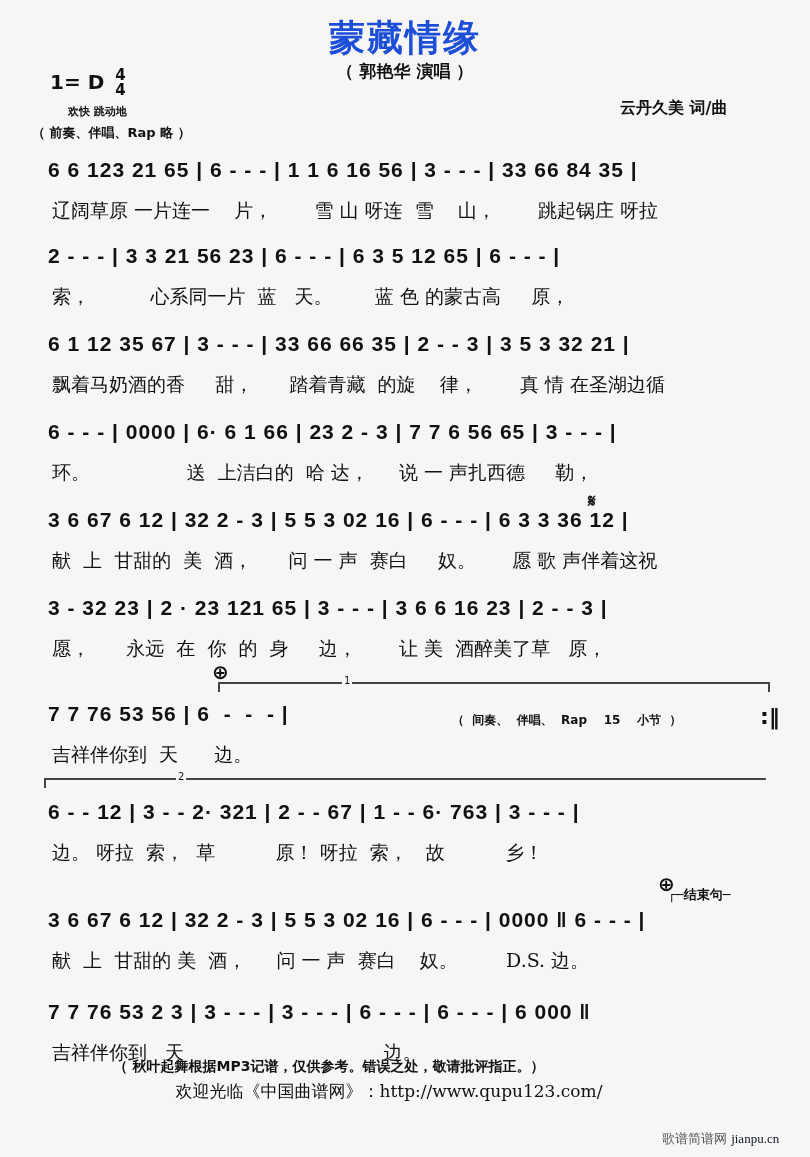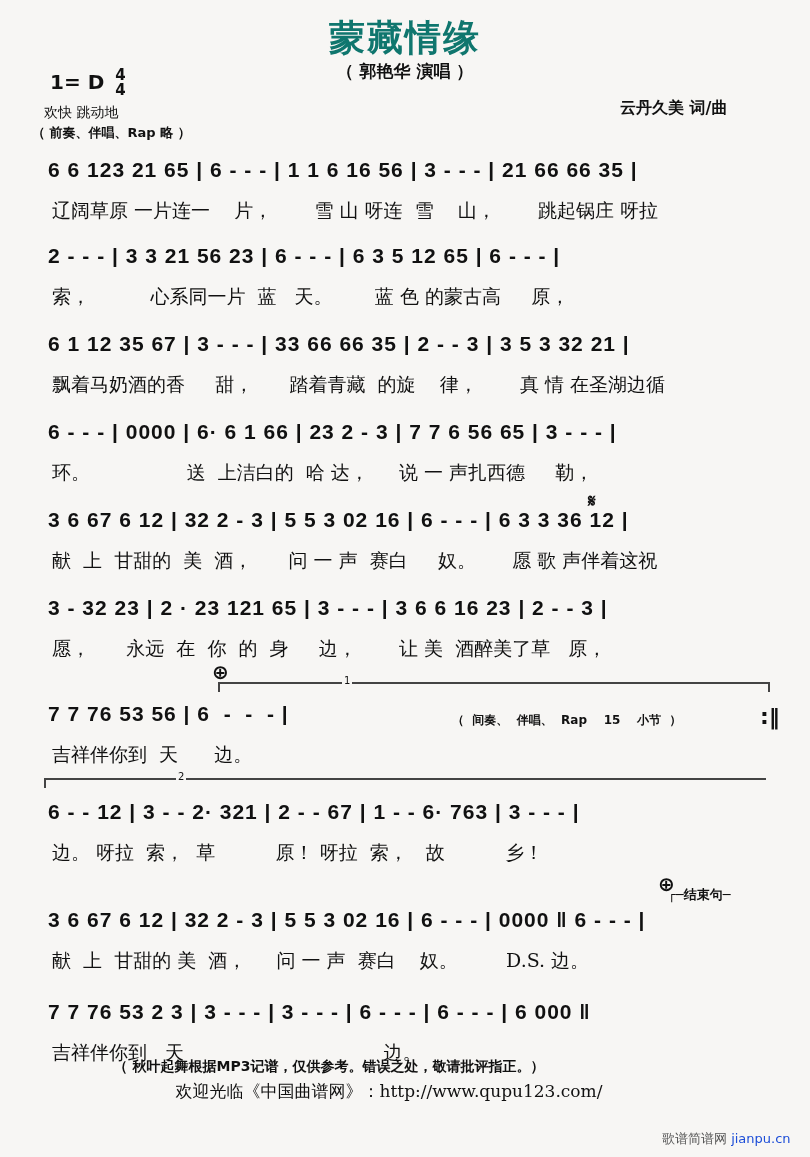--- a/index.html
+++ b/index.html
@@ -2,61 +2,61 @@
 <html><head>
 <meta charset="utf-8">
 <style>
   html, body { margin:0; padding:0; }
   body {
     width:810px; height:1157px; position:relative; overflow:hidden;
     background:#f7f6f4;
     font-family:"DejaVu Sans", sans-serif; color:#111;
   }
   .abs { position:absolute; }
-  .title { left:0; width:810px; top:14px; text-align:center; font-size:36px; font-weight:bold; color:#0f766e; letter-spacing:2px; }
+  .title { left:0; width:810px; top:14px; text-align:center; font-size:36px; font-weight:bold; color:#1d4ed8; letter-spacing:2px; }
   .key { left:50px; top:68px; font-size:20px; font-weight:bold; }
   .key .frac { display:inline-block; vertical-align:middle; text-align:center; font-size:15px; line-height:15px; margin-left:4px; }
   .singer { left:0; width:810px; top:60px; text-align:center; font-size:17px; font-weight:bold; }
-  .tempo { left:44px; top:104px; font-size:14px; font-weight:normal; }
+  .tempo { left:68px; top:104px; font-size:11px; font-weight:bold; }
   .intro { left:32px; top:124px; font-size:13px; font-weight:bold; }
   .credit { left:620px; top:98px; font-size:16px; font-weight:bold; font-family:"DejaVu Serif", serif; }
 
   .row { position:absolute; left:48px; width:730px; }
   .notes { position:absolute; left:0; top:0; height:28px; white-space:pre; font-size:21px; font-weight:bold; font-family:"Liberation Sans", sans-serif; letter-spacing:1px; }
   .lyrics { position:absolute; left:4px; top:40px; white-space:pre; font-size:19px; font-family:"DejaVu Serif", serif; }
 
   .volta { position:absolute; border-top:2px solid #444; height:8px; border-left:2px solid #444; }
   .volta.right { border-right:2px solid #444; }
   .volta span { position:absolute; top:-9px; font-size:10px; background:#f7f6f4; padding:0 2px; }
   .coda { position:absolute; font-size:20px; font-weight:bold; }
   .note-inter { position:absolute; font-size:12px; font-weight:bold; white-space:pre; }
 
   .footer1 { left:0; width:658px; top:1058px; text-align:center; font-size:14px; font-weight:bold; }
   .footer2 { left:0; width:778px; top:1080px; text-align:center; font-size:17px; font-family:"DejaVu Serif", serif; }
   .watermark { left:662px; top:1130px; font-size:13px; color:#555; }
-  .watermark b { color:#1d4ed8; font-weight:normal; }
+  .watermark b { color:#0f172a; font-weight:normal;font-family:Liberation Serif, serif; }
 </style>
 </head>
 <body>
 
 <div class="abs title">蒙藏情缘</div>
 <div class="abs key">
   <span>1= D</span>
   <span class="frac">
     <span>4</span><br>
     <span>4</span>
   </span>
 </div>
 <div class="abs singer">（ 郭艳华 演唱 ）</div>
 <div class="abs tempo">欢快 跳动地</div>
 <div class="abs intro">（ 前奏、伴唱、Rap 略 ）</div>
 <div class="abs credit">云丹久美 词/曲</div>
 
 <div class="row" style="top:158px">
-  <div class="notes">6 6 123 21 65 | 6 - - - | 1 1 6 16 56 | 3 - - - | 21 66 66 35 |</div>
+  <div class="notes">6 6 123 21 65 | 6 - - - | 1 1 6 16 56 | 3 - - - | 33 66 84 35 |</div>
   <div class="lyrics">辽阔草原 一片连一    片，       雪 山 呀连  雪    山，       跳起锅庄 呀拉</div>
 </div>
 <div class="row" style="top:244px">
   <div class="notes">2 - - - | 3 3 21 56 23 | 6 - - - | 6 3 5 12 65 | 6 - - - |</div>
   <div class="lyrics">索，          心系同一片  蓝   天。       蓝 色 的蒙古高     原，</div>
 </div>
 <div class="row" style="top:332px">
   <div class="notes">6 1 12 35 67 | 3 - - - | 33 66 66 35 | 2 - - 3 | 3 5 3 32 21 |</div>
   <div class="lyrics">飘着马奶酒的香     甜，      踏着青藏  的旋    律，       真 情 在圣湖边循</div>
 </div>

